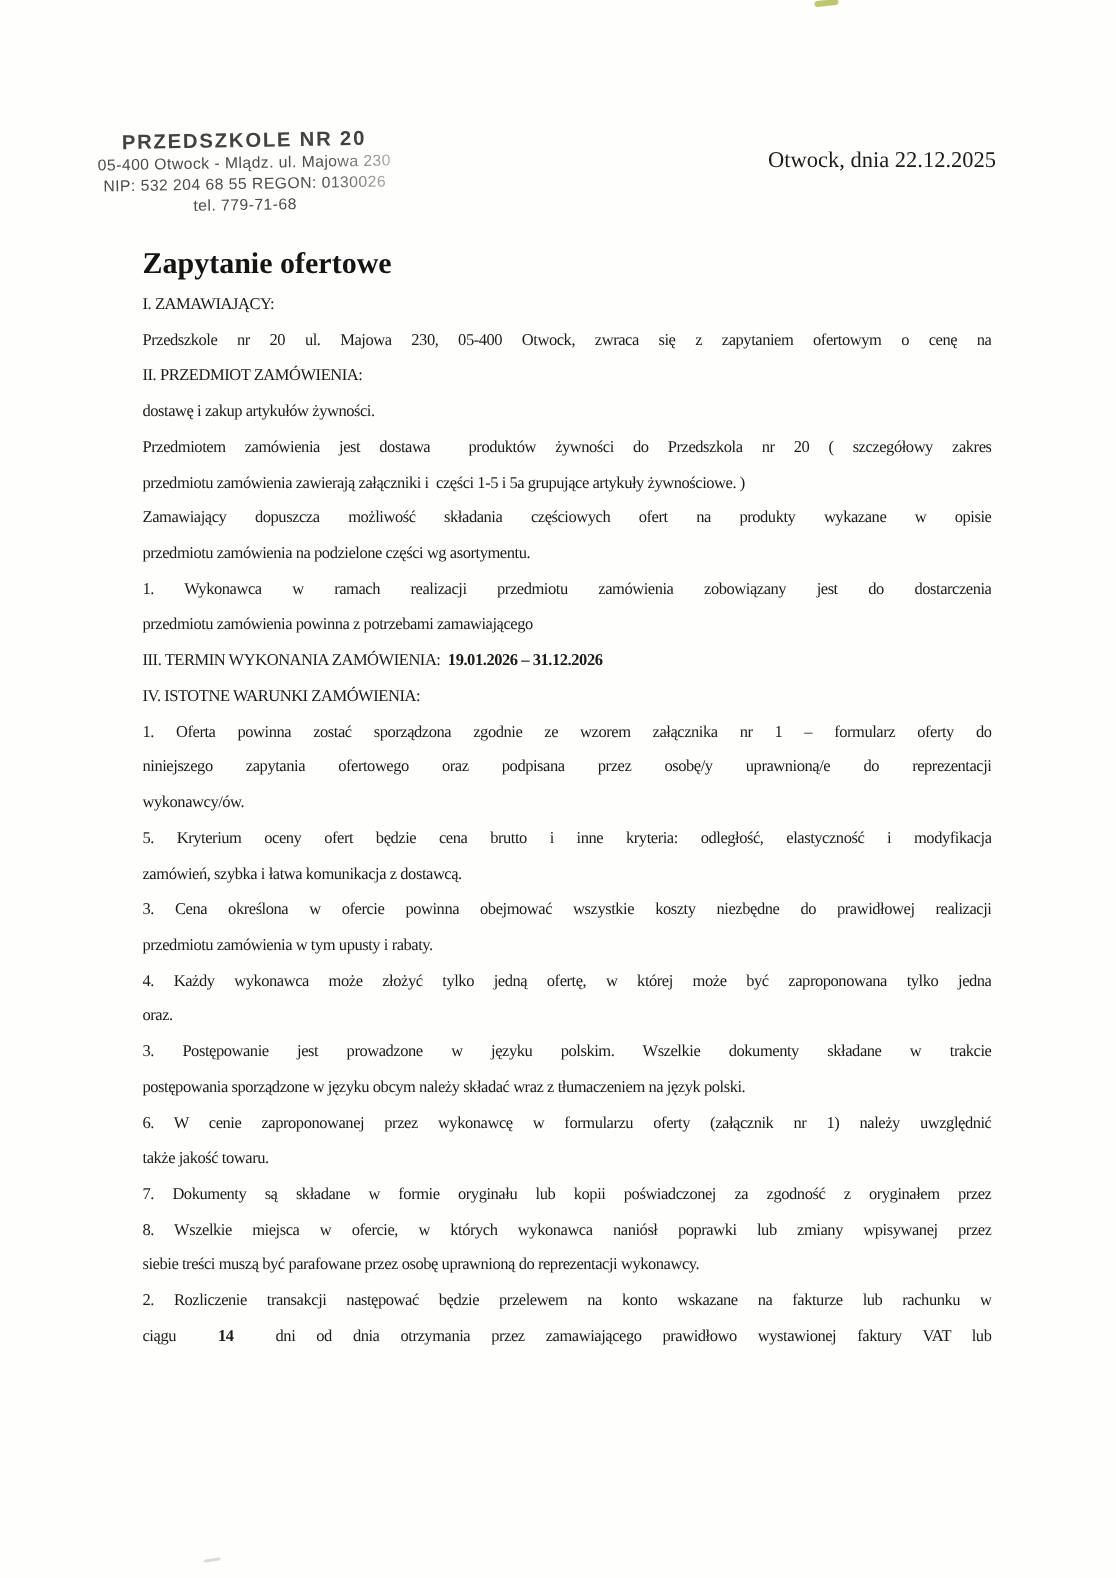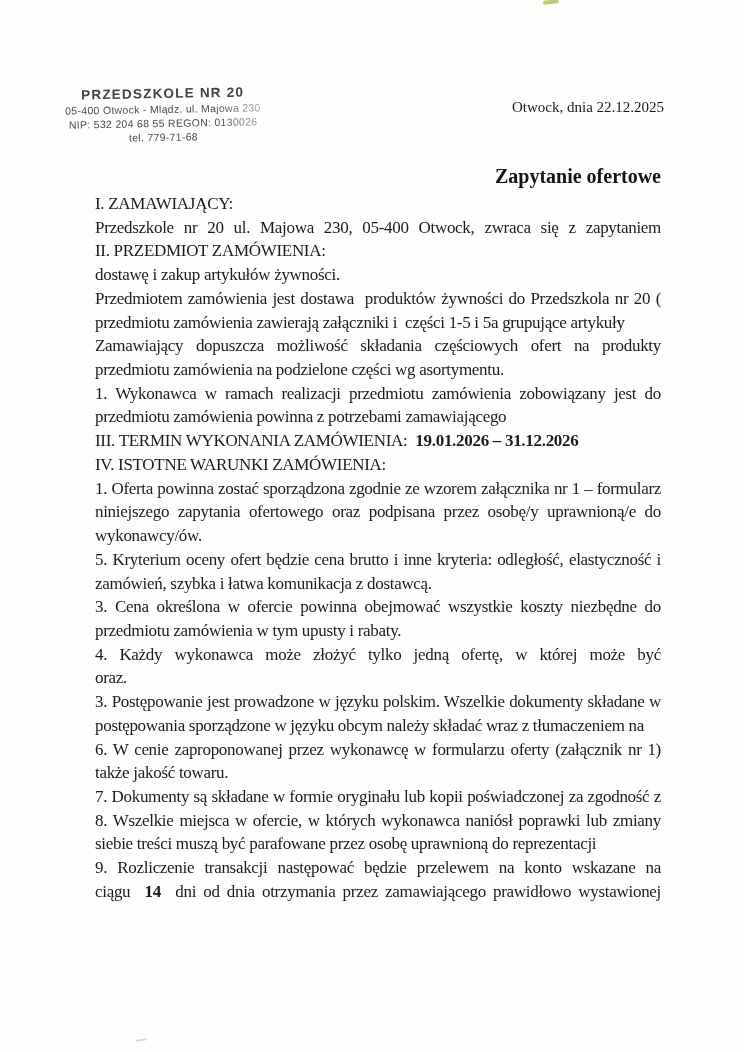--- a/index.html
+++ b/index.html
@@ -18,27 +18,27 @@
   .stamp .s2,.stamp .s3{
     font-size:10.5px;letter-spacing:.3px;margin-top:2px;
     -webkit-mask-image:linear-gradient(90deg,#000 72%,rgba(0,0,0,.25) 98%);
     mask-image:linear-gradient(90deg,#000 72%,rgba(0,0,0,.25) 98%);
   }
   .stamp .s4{font-size:10.5px;letter-spacing:.3px;margin-top:2px;}
   
   .dateline{position:absolute;top:99px;left:512px;font-size:15px;color:#1b1b1b;text-align:right;}
   
   .doc-title{
-    position:absolute;top:165px;left:95px;width:566px;text-align:right;
+    position:absolute;top:165px;left:95px;width:566px;text-align:left;
     font-size:20px;font-weight:700;color:#141414;
   }
   
   .doc-body{
     position:absolute;left:95px;top:192px;width:566px;
-    font-size:17px;letter-spacing:-0.3px;color:#1b1b1b;
+    font-size:11px;letter-spacing:-0.3px;color:#1b1b1b;
   }
   .line{height:23.72px;line-height:23.72px;overflow:hidden;text-align:left;}
   .line.j{text-align:justify;text-align-last:justify;}
   .b{font-weight:700;}
   
   .smudge-green{
     position:absolute;left:543px;top:0px;width:16px;height:4px;
     background:#aab53f;opacity:.75;border-radius:2px;
     transform:rotate(-6deg);filter:blur(.4px);
   }
@@ -87,19 +87,19 @@
       <div class="line"><span>przedmiotu zamówienia w tym upusty i rabaty.</span></div>
       <div class="line j"><span>4. Każdy wykonawca może złożyć tylko jedną ofertę, w której może być zaproponowana tylko jedna</span></div>
       <div class="line"><span>oraz.</span></div>
       <div class="line j"><span>3. Postępowanie jest prowadzone w języku polskim. Wszelkie dokumenty składane w trakcie</span></div>
       <div class="line"><span>postępowania sporządzone w języku obcym należy składać wraz z tłumaczeniem na język polski.</span></div>
       <div class="line j"><span>6. W cenie zaproponowanej przez wykonawcę w formularzu oferty (załącznik nr 1) należy uwzględnić</span></div>
       <div class="line"><span>także jakość towaru.</span></div>
       <div class="line j"><span>7. Dokumenty są składane w formie oryginału lub kopii poświadczonej za zgodność z oryginałem przez</span></div>
       <div class="line j"><span>8. Wszelkie miejsca w ofercie, w których wykonawca naniósł poprawki lub zmiany wpisywanej przez</span></div>
       <div class="line"><span>siebie treści muszą być parafowane przez osobę uprawnioną do reprezentacji wykonawcy.</span></div>
-      <div class="line j"><span>9. Rozliczenie transakcji następować będzie przelewem na konto wskazane na fakturze lub rachunku w</span></div>
+      <div class="line j"><span>2. Rozliczenie transakcji następować będzie przelewem na konto wskazane na fakturze lub rachunku w</span></div>
       <div class="line j"><span>ciągu &nbsp;</span><span class="b">14</span><span> &nbsp;dni od dnia otrzymania przez zamawiającego prawidłowo wystawionej faktury VAT lub</span></div>
     </div>
 
   <div class="speck-gray"></div>
 
 </div>
 
 </body></html>

